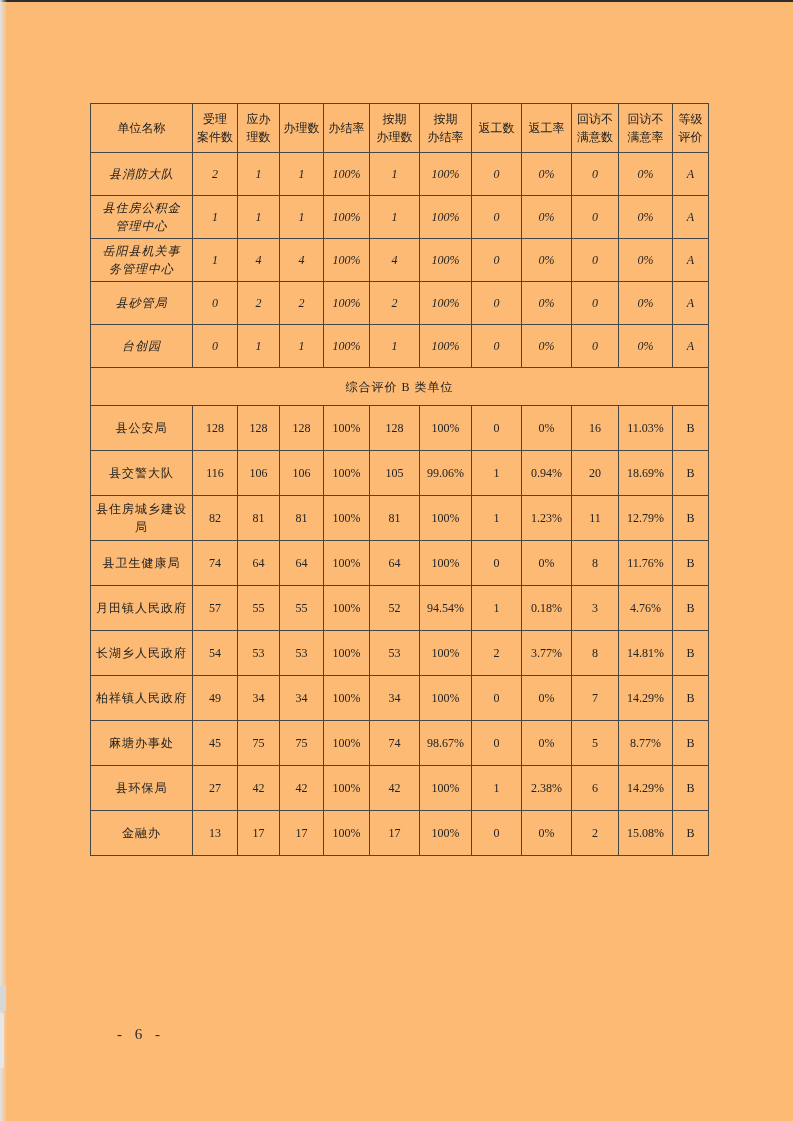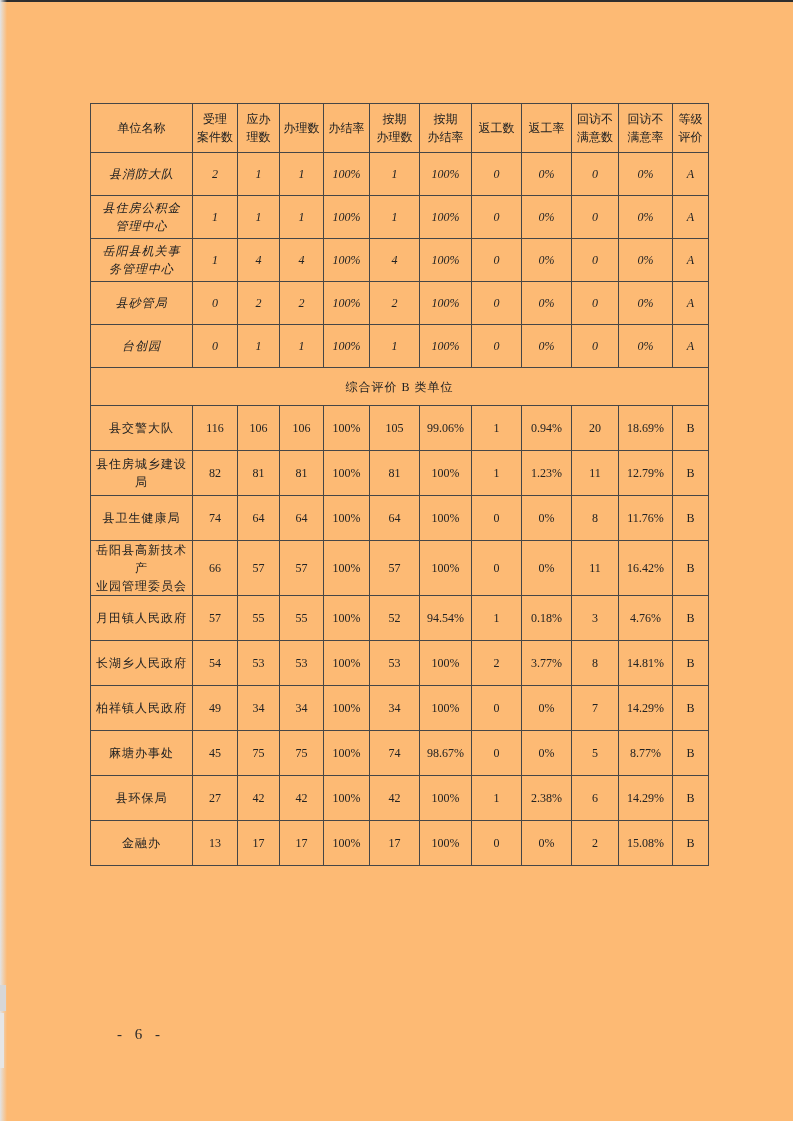--- a/index.html
+++ b/index.html
@@ -177,20 +177,34 @@
           <td class="num">A</td>
         </tr>
       </tbody>
     <tbody>
       <tr class="section-row">
         <td colspan="12" class="section-cell">综合评价 B 类单位</td>
       </tr>
     </tbody>
     <tbody class="sec-b" id="tbody-b">
         <tr>
+          <td class="unit">县公安局</td>
+          <td class="num">128</td>
+          <td class="num">128</td>
+          <td class="num">128</td>
+          <td class="num">100%</td>
+          <td class="num">128</td>
+          <td class="num">100%</td>
+          <td class="num">0</td>
+          <td class="num">0%</td>
+          <td class="num">16</td>
+          <td class="num">11.03%</td>
+          <td class="num">B</td>
+        </tr>
+        <tr>
           <td class="unit">县交警大队</td>
           <td class="num">116</td>
           <td class="num">106</td>
           <td class="num">106</td>
           <td class="num">100%</td>
           <td class="num">105</td>
           <td class="num">99.06%</td>
           <td class="num">1</td>
           <td class="num">0.94%</td>
           <td class="num">20</td>
@@ -219,35 +233,20 @@
           <td class="num">100%</td>
           <td class="num">64</td>
           <td class="num">100%</td>
           <td class="num">0</td>
           <td class="num">0%</td>
           <td class="num">8</td>
           <td class="num">11.76%</td>
           <td class="num">B</td>
         </tr>
         <tr>
-          <td class="unit">岳阳县高新技术产
-业园管理委员会</td>
-          <td class="num">66</td>
-          <td class="num">57</td>
-          <td class="num">57</td>
-          <td class="num">100%</td>
-          <td class="num">57</td>
-          <td class="num">100%</td>
-          <td class="num">0</td>
-          <td class="num">0%</td>
-          <td class="num">11</td>
-          <td class="num">16.42%</td>
-          <td class="num">B</td>
-        </tr>
-        <tr>
           <td class="unit">月田镇人民政府</td>
           <td class="num">57</td>
           <td class="num">55</td>
           <td class="num">55</td>
           <td class="num">100%</td>
           <td class="num">52</td>
           <td class="num">94.54%</td>
           <td class="num">1</td>
           <td class="num">0.18%</td>
           <td class="num">3</td>

